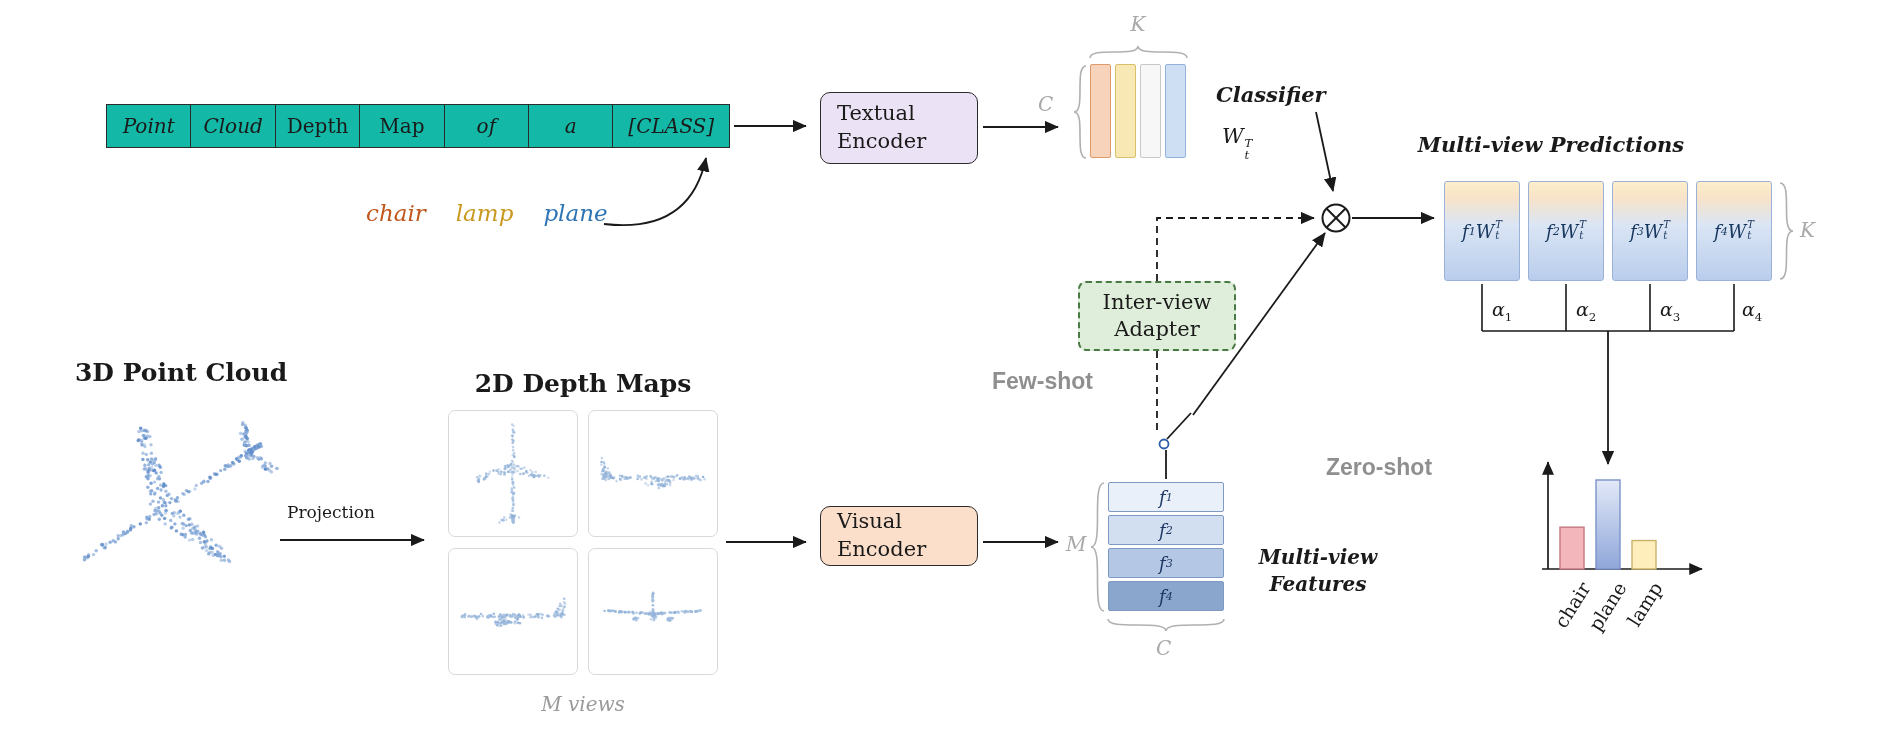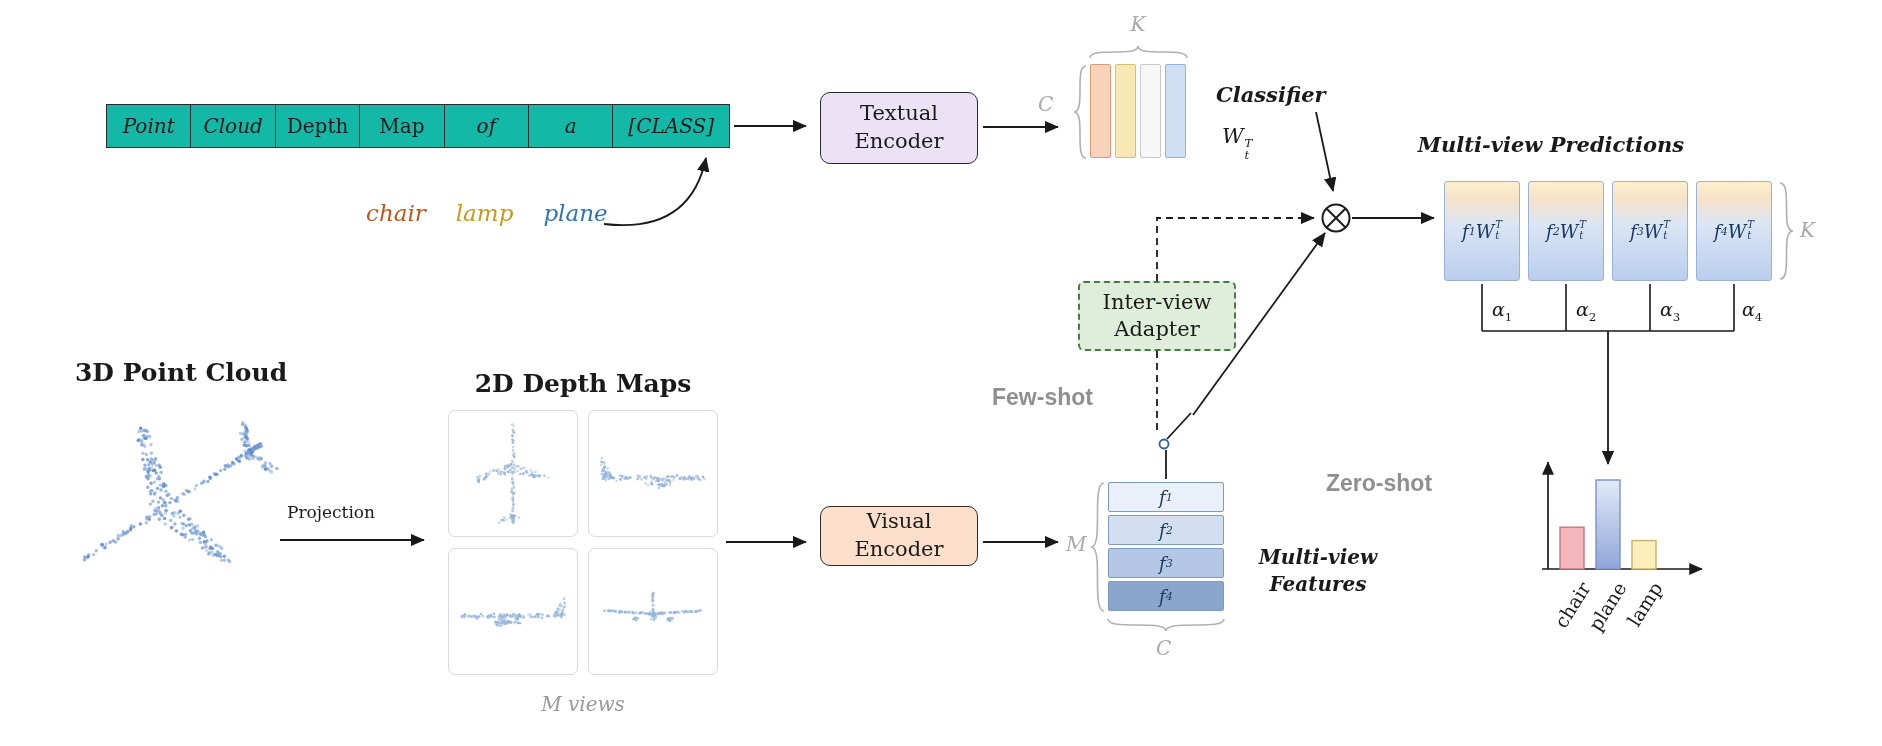--- a/index.html
+++ b/index.html
@@ -12,21 +12,21 @@
   .center{text-align:center;}
 
   
   .prompt-table{display:flex;border:1.6px solid #2b2b2b;background:#14b8a6;box-sizing:border-box;}
   .pcell{flex:1;border-right:1.6px solid #2b2b2b;display:flex;align-items:center;justify-content:center;
          font-size:20px;white-space:nowrap;padding:0 6px;}
   .pcell:last-child{border-right:none;flex:1.45;}
 
   
   .enc{border:1.8px solid #2b2b2b;border-radius:10px;display:flex;align-items:center;justify-content:center;
-       text-align:center;font-size:21px;line-height:1.32;box-sizing:border-box;padding:0 16px;}
+       font-size:21px;line-height:1.32;box-sizing:border-box;padding:0 16px;}
   .adapter{border:2px dashed #4a7a44;border-radius:8px;background:#dfeeda;display:flex;align-items:center;
        justify-content:center;text-align:center;font-size:21px;line-height:1.3;box-sizing:border-box;padding:0 20px;}
 
   
   .stripe{position:absolute;width:21px;height:94px;border:1.5px solid;box-sizing:border-box;border-radius:2px;}
 
   
   .pred{width:76px;height:100px;border:1.5px solid #9ab2d8;border-radius:3px;box-sizing:border-box;
         background:linear-gradient(180deg,#fdeecb 0%,#f8e3c9 16%,#dae5f5 44%,#b9cdec 100%);
         display:flex;align-items:center;justify-content:center;color:#17365d;font-size:18px;}
@@ -35,21 +35,21 @@
   .frow{left:1108px;width:116px;height:30px;border:1.2px solid #7e99c2;border-radius:2px;box-sizing:border-box;
         display:flex;align-items:center;justify-content:center;font-size:18px;color:#1f3864;}
 
   
   .thumb{width:130px;height:127px;border:1.5px solid #d9d9d9;border-radius:7px;background:#ffffff;box-sizing:border-box;}
 
   
   .supsub{display:inline-flex;flex-direction:column;align-items:flex-start;font-size:0.56em;
           line-height:1.05;vertical-align:-0.32em;font-style:italic;margin-left:1px;}
 
-  .shotlabel{font-family:"Liberation Sans","DejaVu Sans",sans-serif;font-weight:bold;color:#8f8f8f;font-size:23px;margin-top:16px;}
+  .shotlabel{font-family:"Liberation Sans","DejaVu Sans",sans-serif;font-weight:bold;color:#8f8f8f;font-size:23px;}
   .heading{font-weight:bold;font-size:25px;}
   .barlab{width:70px;text-align:right;font-size:19px;transform:rotate(-58deg);transform-origin:100% 0;}
   .alpha{font-size:19px;}
   sub{font-size:0.62em;}
 </style>
 </head>
 <body>
 
 <div class="canvas">
 
@@ -70,21 +70,21 @@
   </div>
 
   <div class="abs enc" style="left:820px;top:92px;width:158px;height:72px;background:#ebe3f5;">
     <span>Textual Encoder</span>
   </div>
 
   <div class="abs enc" style="left:820px;top:506px;width:158px;height:60px;background:#fcdfcb;">
     <span>Visual Encoder</span>
   </div>
 
-  <div class="abs adapter" style="left:1078px;top:281px;width:158px;height:70px;border-radius:6px;">
+  <div class="abs adapter" style="left:1078px;top:281px;width:158px;height:70px;">
     <span>Inter-view Adapter</span>
   </div>
 
   <div class="abs" style="left:1090px;top:64px;width:97px;height:94px;" id="stripes">
       <div class="stripe" style="left: 0px; background: rgb(246, 211, 186); border-color: rgb(221, 155, 107);"></div>
       <div class="stripe" style="left: 25px; background: rgb(248, 233, 180); border-color: rgb(216, 192, 106);"></div>
       <div class="stripe" style="left: 50px; background: rgb(247, 247, 247); border-color: rgb(201, 201, 201);"></div>
       <div class="stripe" style="left: 75px; background: rgb(207, 223, 243); border-color: rgb(147, 179, 220);"></div>
     </div>
 

